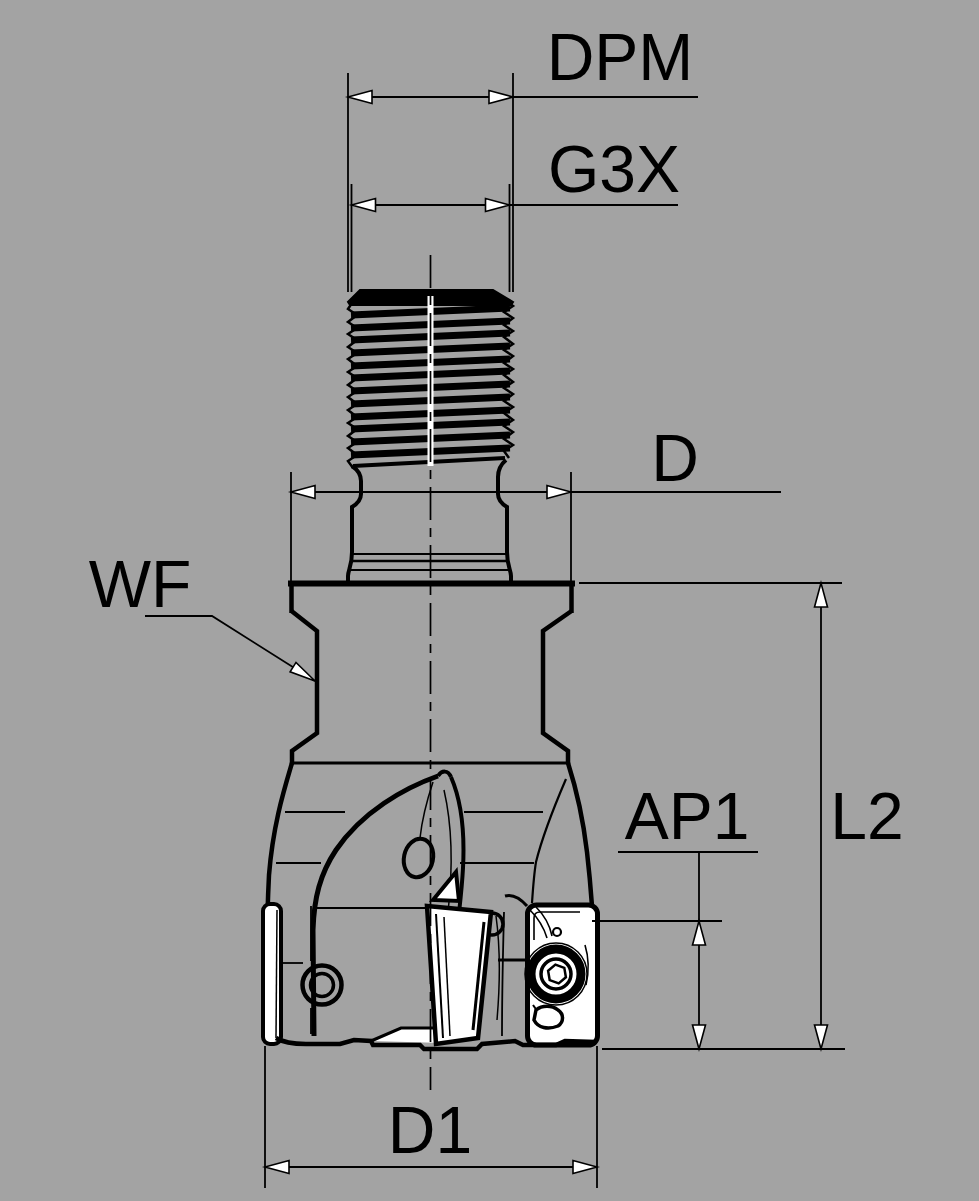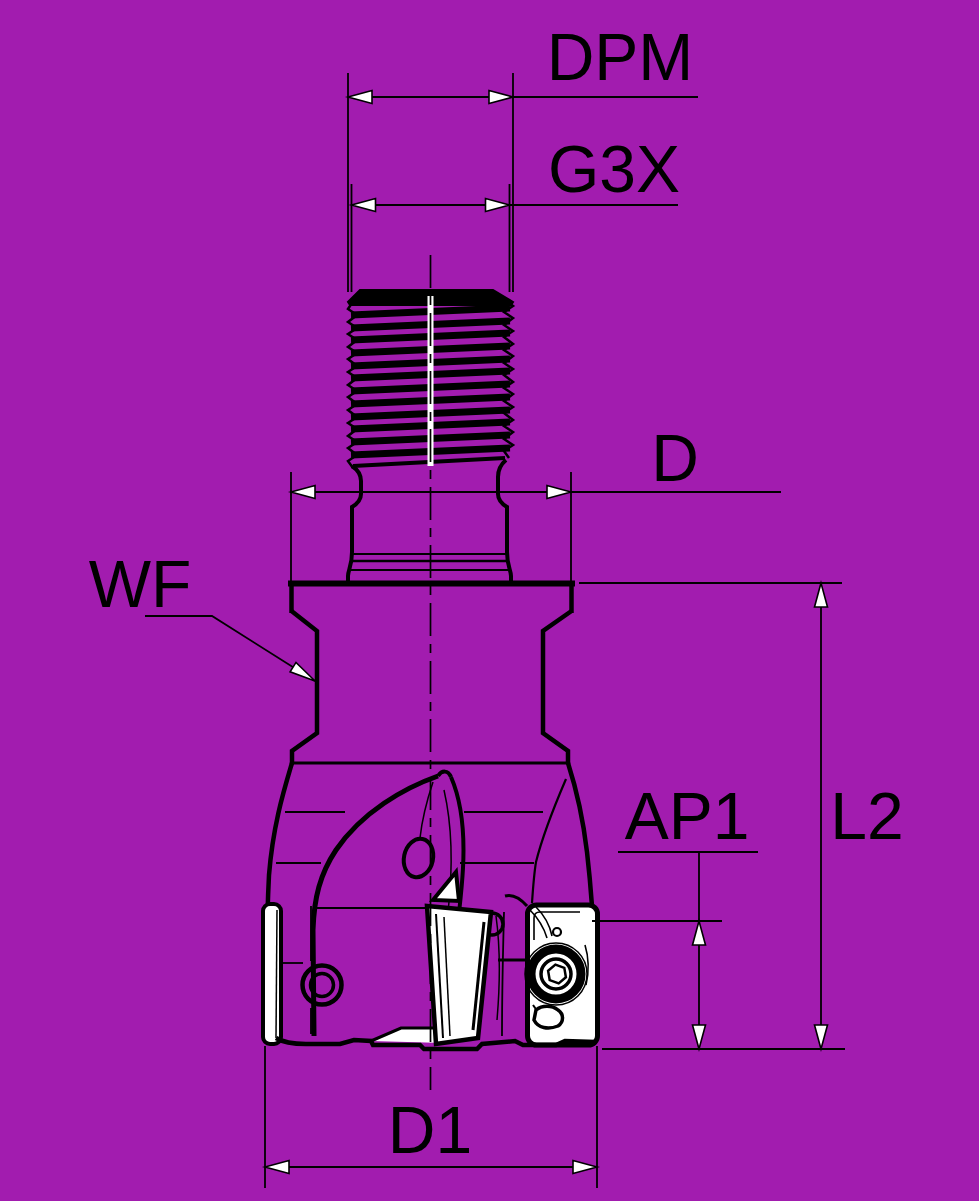--- a/index.html
+++ b/index.html
@@ -1,16 +1,16 @@
 <!DOCTYPE html>
 <html><head>
 <meta charset="utf-8">
 <style>
   html,body{margin:0;padding:0;background:#ffffff;}
-  .page{position:relative;width:979px;height:1201px;background:#a21caf;overflow:hidden;text-align:right;}
+  .page{position:relative;width:979px;height:1201px;background:#a3a3a3;overflow:hidden;text-align:right;}
   svg{display:block;}
   text.dim-label{
     font-family:"Liberation Sans", sans-serif;
     font-size:66px;
     fill:#000;
   }
 </style>
 </head>
 <body>
 

